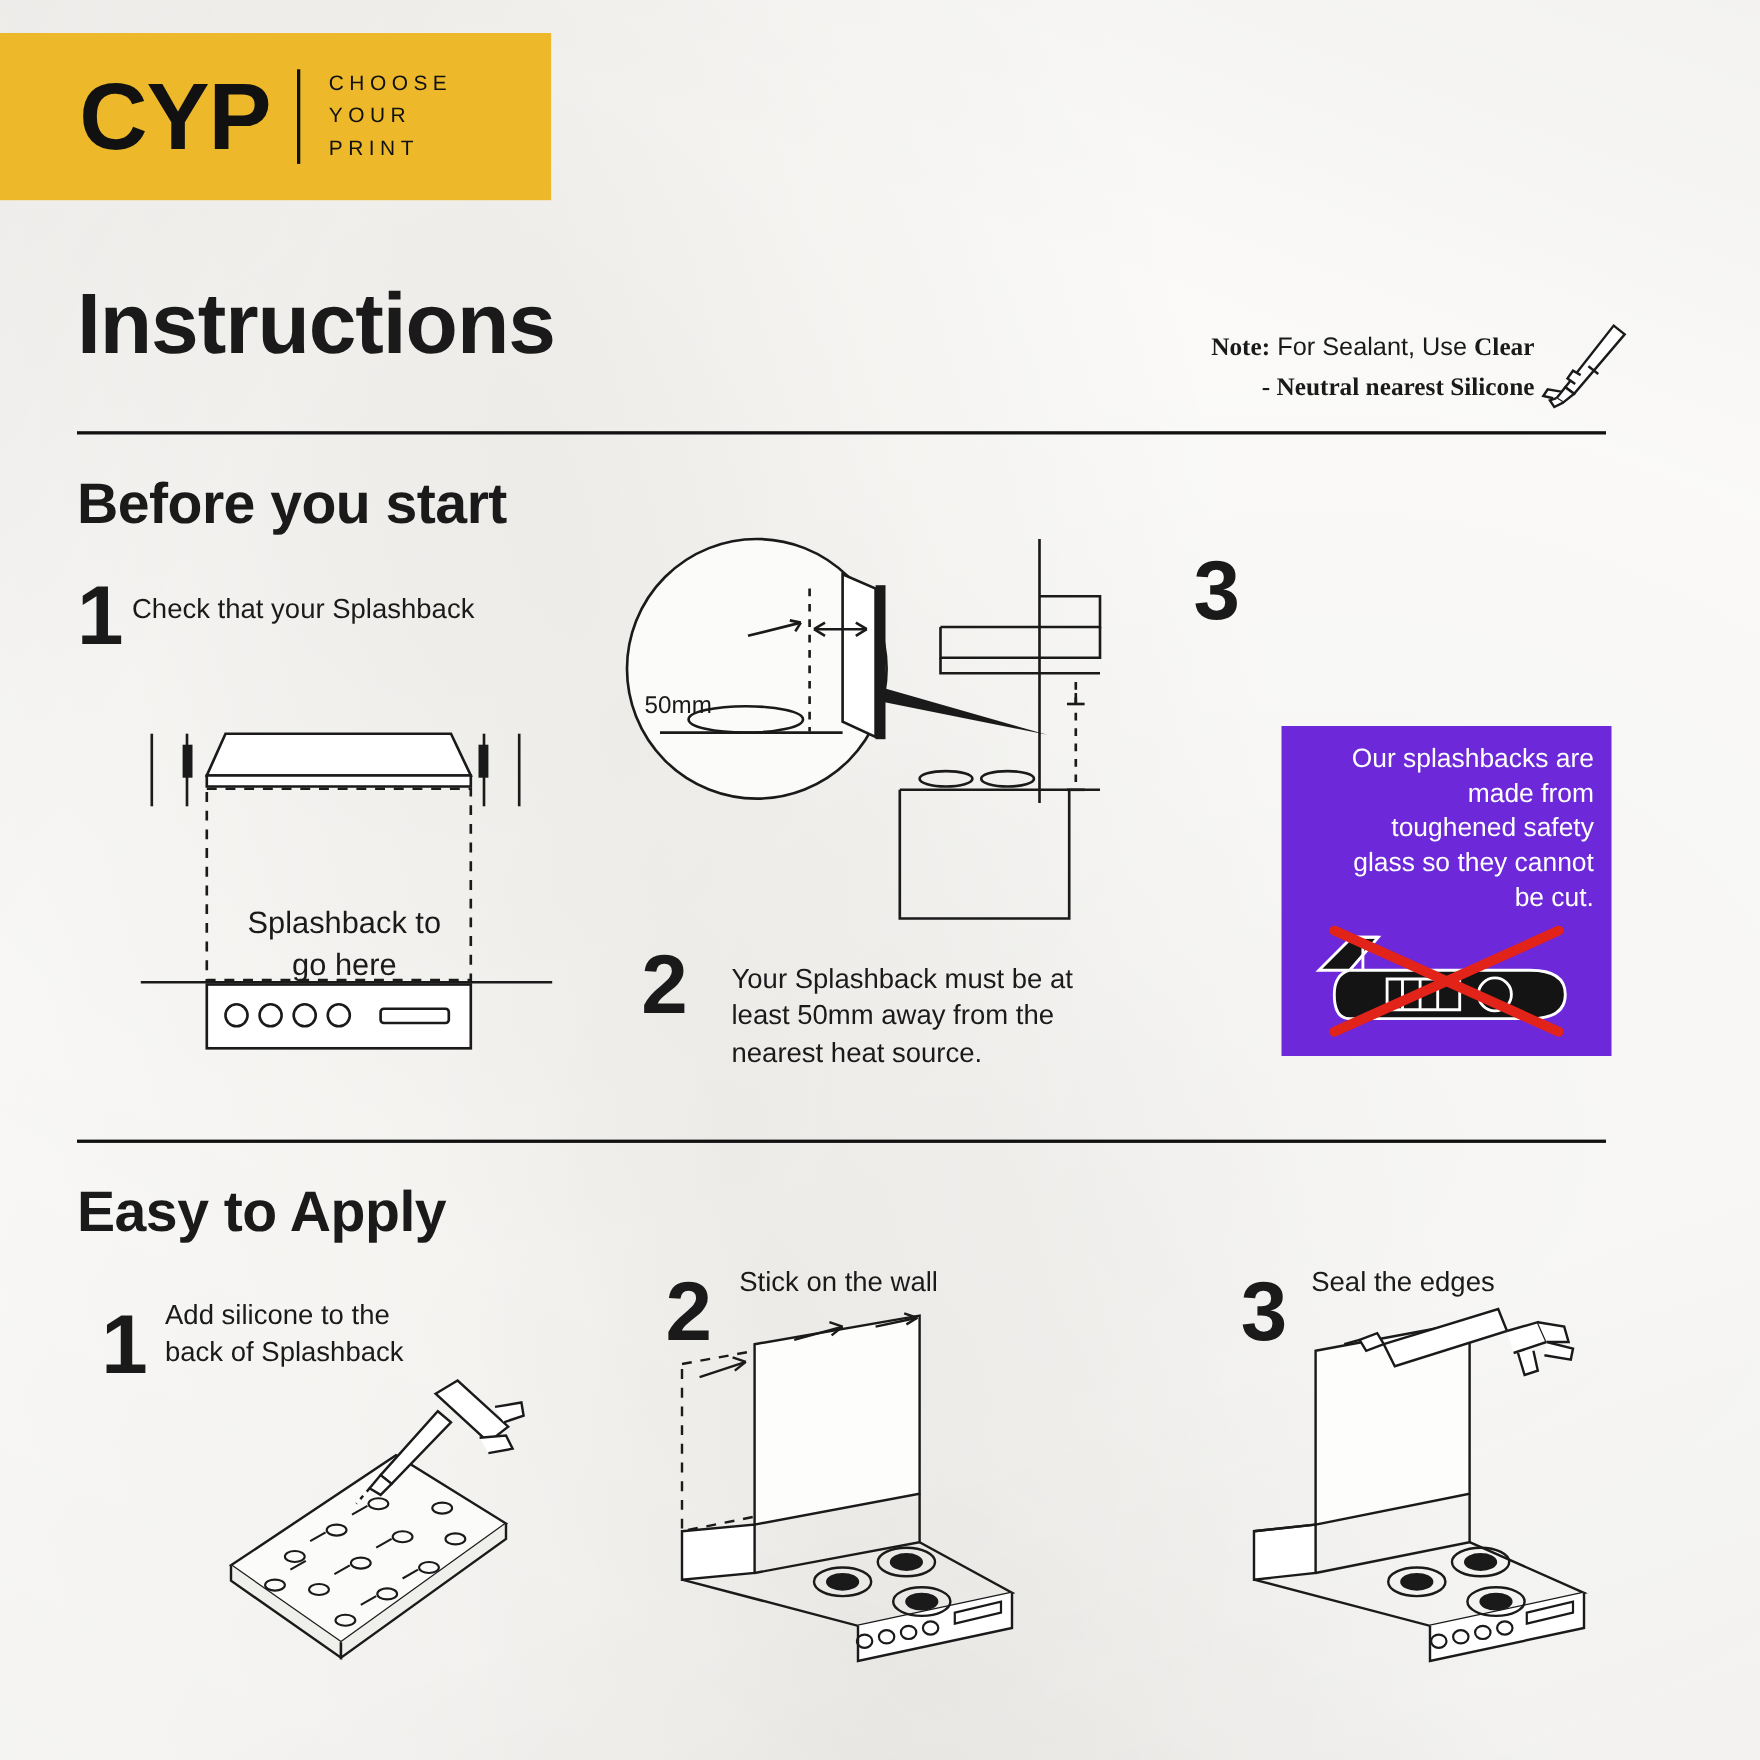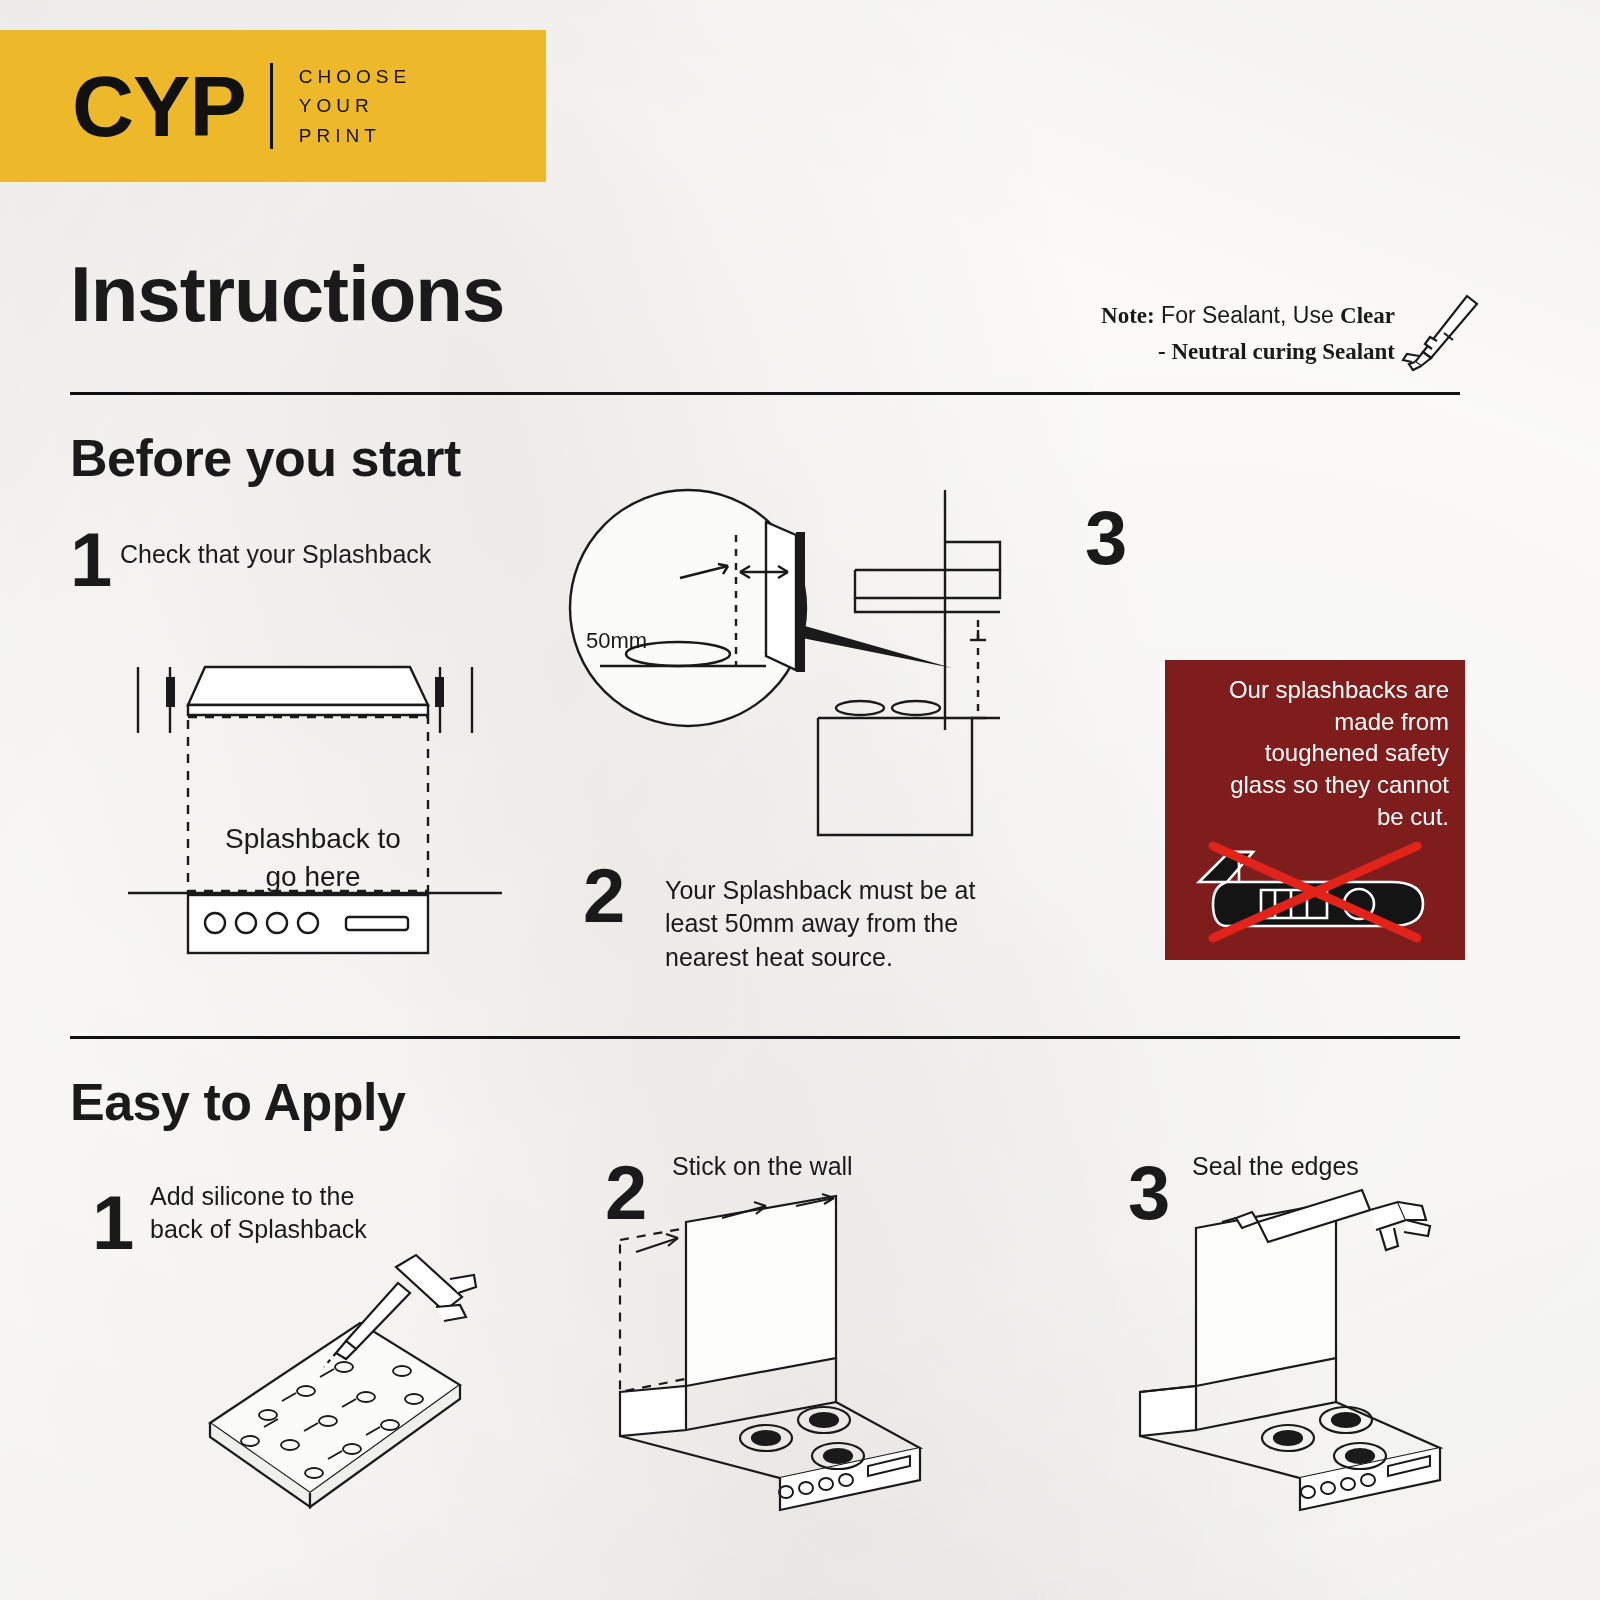--- a/index.html
+++ b/index.html
@@ -24,21 +24,21 @@
       radial-gradient(ellipse at 75% 65%, rgba(0,0,0,0.03), rgba(0,0,0,0) 50%),
       radial-gradient(ellipse at 55% 85%, rgba(0,0,0,0.02), rgba(0,0,0,0) 40%),
       #f6f5f2;
     pointer-events:none;
   }
   .content{position:absolute;inset:0;}
 
   
   .logo-block{
     position:absolute;left:0;top:30px;
-    width:546px;height:152px;
+    width:501px;height:152px;
     background:#edb92b;
     display:flex;align-items:center;
   }
   .logo-cyp{
     font-size:86px;font-weight:bold;letter-spacing:-1px;
     margin-left:72px;color:#111;line-height:1;
   }
   .logo-divider{
     width:3px;height:86px;background:#111;margin:0 26px 0 24px;
   }
@@ -74,21 +74,21 @@
   .num{
     position:absolute;font-size:76px;font-weight:bold;line-height:1;
   }
   .step-text{
     position:absolute;font-size:25px;line-height:1.33;
   }
 
   
   .black-box{
     position:absolute;left:1165px;top:660px;width:300px;height:300px;
-    background:#7f1d1d;color:#fff;
+    background:#6d28d9;color:#fff;
   }
   .black-box .bb-text{
     position:absolute;left:14px;right:16px;top:14px;
     text-align:right;font-size:24px;line-height:1.32;
   }
 
   
   .art{position:absolute;}
   svg{display:block;overflow:visible;}
 </style>
@@ -106,21 +106,21 @@
       <div>CHOOSE</div>
       <div>YOUR</div>
       <div>PRINT</div>
     </div>
   </div>
 
   <div class="page-title">Instructions</div>
 
   <div class="note">
     <div><b>Note:</b><span> For Sealant, Use </span><b>Clear</b></div>
-    <div><b>- Neutral curing Sealant</b></div>
+    <div><b>- Neutral nearest Silicone</b></div>
   </div>
 
   <div class="note-gun">
     <svg width="85" height="80" viewBox="0 0 85 80" fill="none" stroke="#1a1a1a" stroke-width="2.2">
       <path d="M70 4 L80 12 L34 66 L26 60 Z" fill="#fff"></path>
       <path d="M34 66 L26 60 L18 70 L24 74 Z" fill="#fff"></path>
       <path d="M24 74 L16 78 L12 72 L18 70" fill="#fff"></path>
       <path d="M47 41 L56 48"></path>
       <path d="M40 49 L33 45 L28 52 L35 57" fill="#fff"></path>
       <path d="M22 64 L10 62 L6 68 L15 70" fill="#fff"></path>

